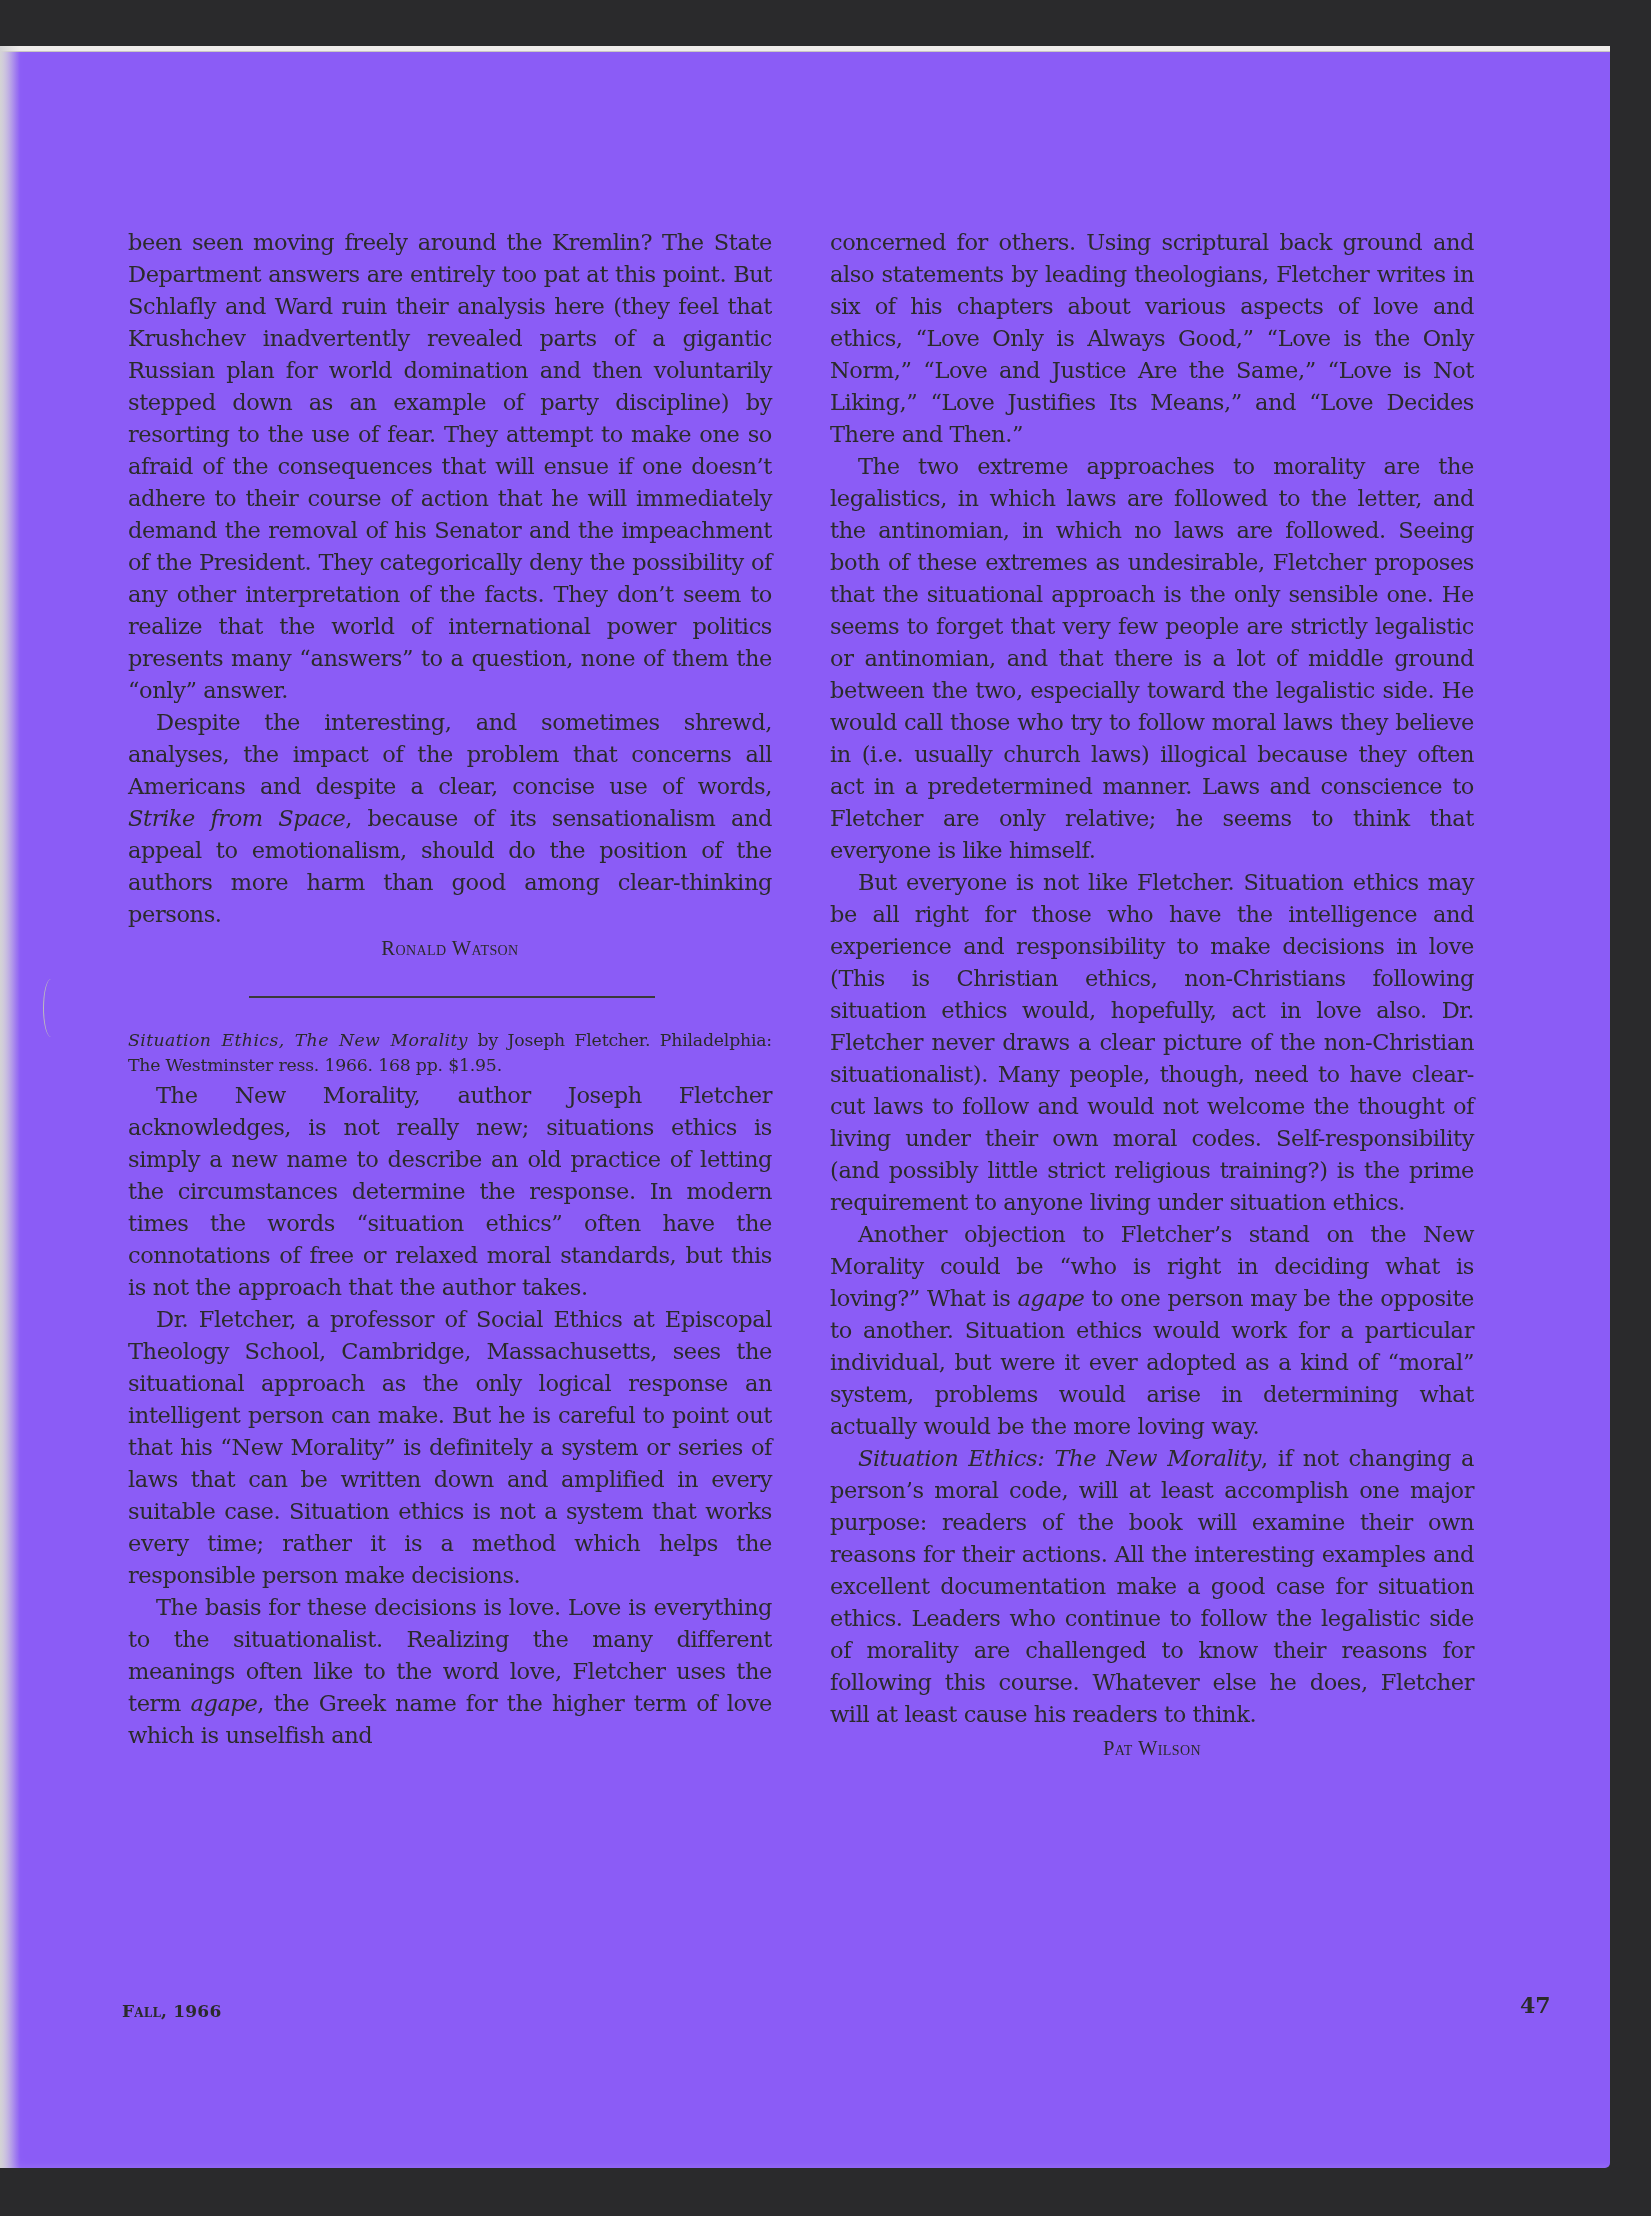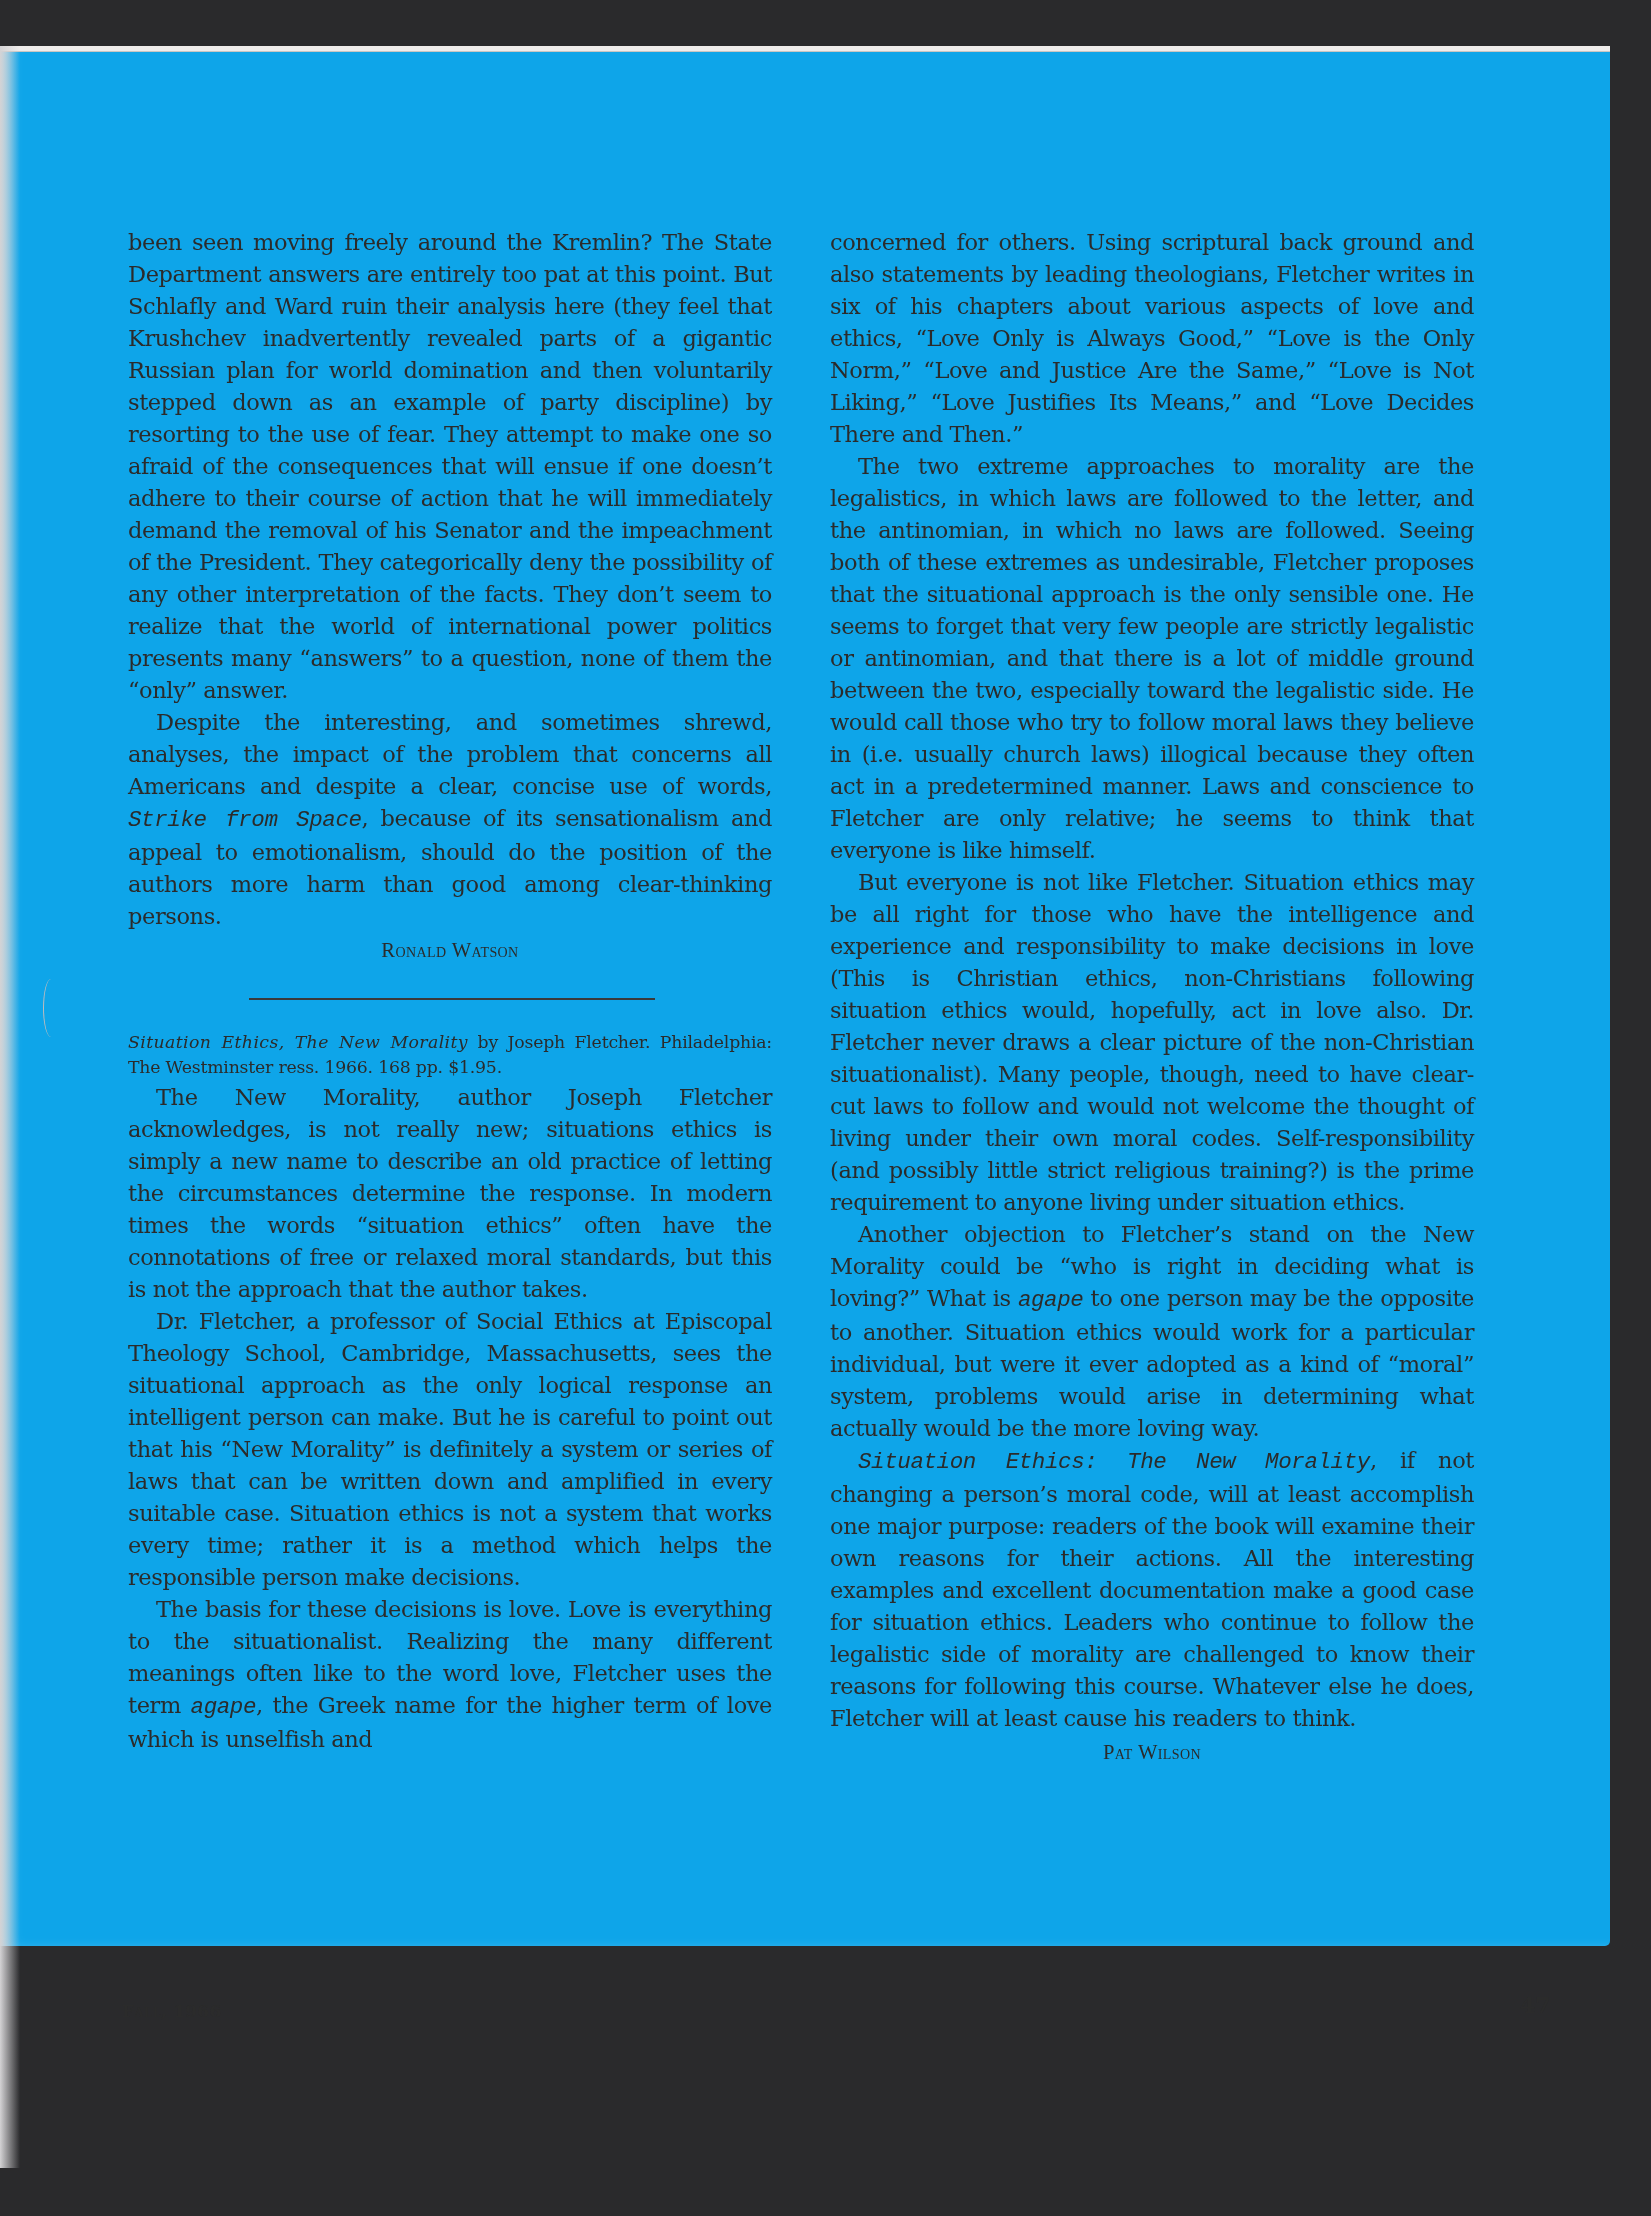--- a/index.html
+++ b/index.html
@@ -7,22 +7,22 @@
     width: 1652px; height: 2216px;
     background: #2a2a2c;
     position: relative;
     overflow: hidden;
     font-family: "DejaVu Serif", "Liberation Serif", serif;
     color: #2b2b2b;
   }
   .page {
     position: absolute;
     left: 0; top: 46px;
-    width: 1610px; height: 1900px;
-    background: #0ea5e9;
+    width: 1610px; height: 2122px;
+    background: #8b5cf6;
     border-bottom-right-radius: 5px;
     box-shadow: inset 15px 0 18px -11.6px rgba(255,255,255,0.8);
   }
   .page-top-edge {
     position: absolute; left: 0; top: 0; width: 1610px; height: 5px;
     background: #efeceb;
     border-bottom: 0.8px solid #c9c6c3;
   }
   .column {
     position: absolute;
@@ -35,21 +35,21 @@
     margin: 0;
     font-size: 22.5px;
     line-height: 32px;
     text-align: justify;
     text-indent: 0;
     letter-spacing: -0.4px;
     word-spacing: 0px;
     hyphens: none;
   }
   p.para.indent { text-indent: 28px; }
-  p.para i { font-style: italic; font-family: Liberation Mono, monospace; }
+  p.para i { font-style: italic; }
   .signature {
     margin: 1.7px 0 0 0;
     text-align: center;
     font-size: 20.6px;
     line-height: 32px;
     font-variant: small-caps;
     letter-spacing: 0.4px;
     font-family: Liberation Serif, serif;
   }
   .rule {

